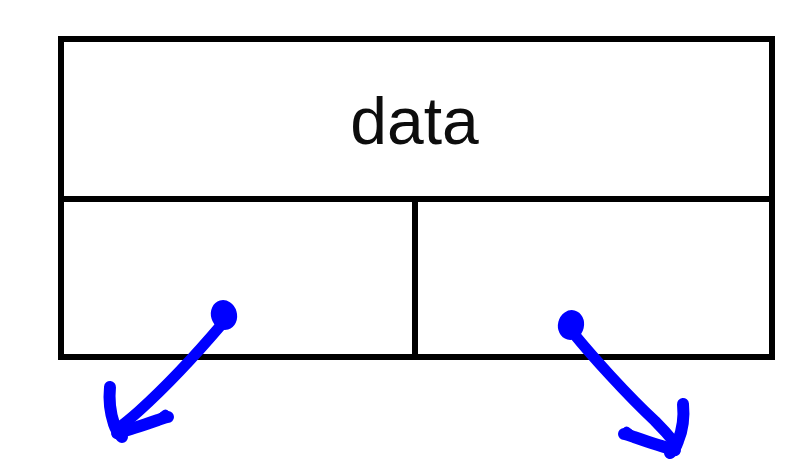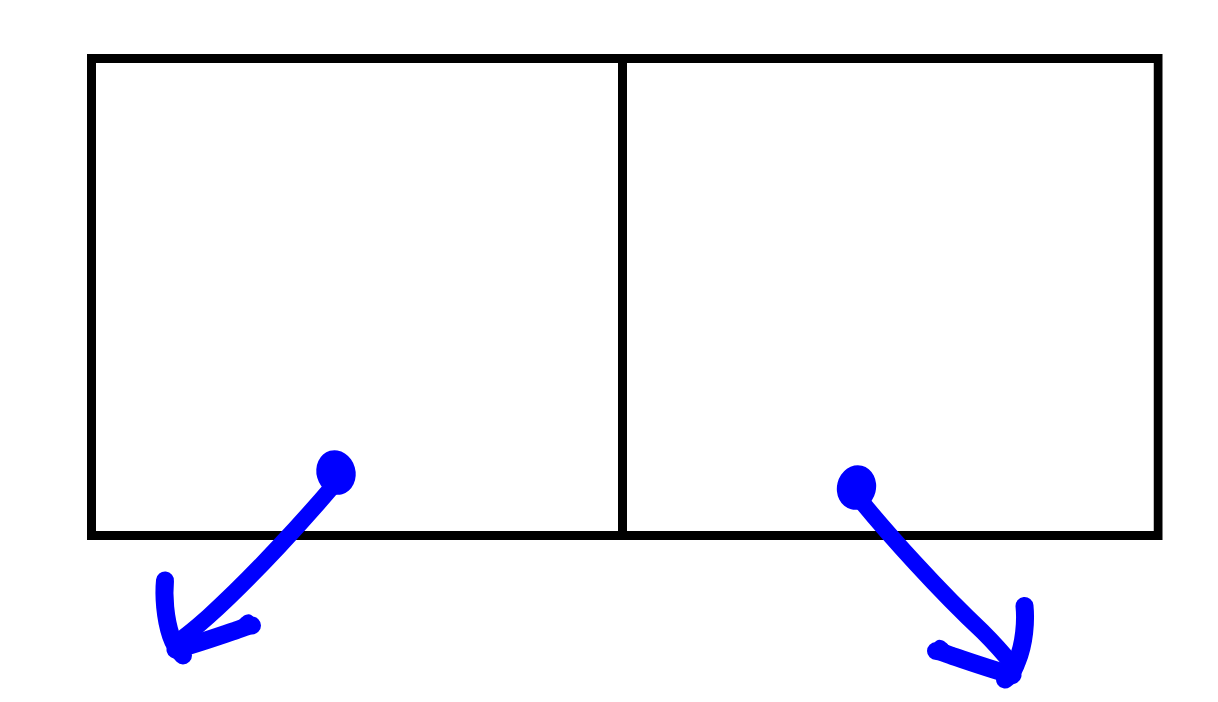--- a/index.html
+++ b/index.html
@@ -100,20 +100,25 @@
     height: 468px;
   }
 </style>
 </head>
 <body>
 
 <div id="screen">
 
   <div id="data-table">
 
+    <div class="table-row" id="header-row">
+      <div class="cell" id="header-cell">
+        <span id="header-title">data</span>
+      </div>
+    </div>
 
     <div class="table-row" id="body-row">
       <div class="cell" id="cell-left">
         <span></span>
       </div>
       <div class="cell" id="cell-right">
         <span></span>
       </div>
     </div>
 

